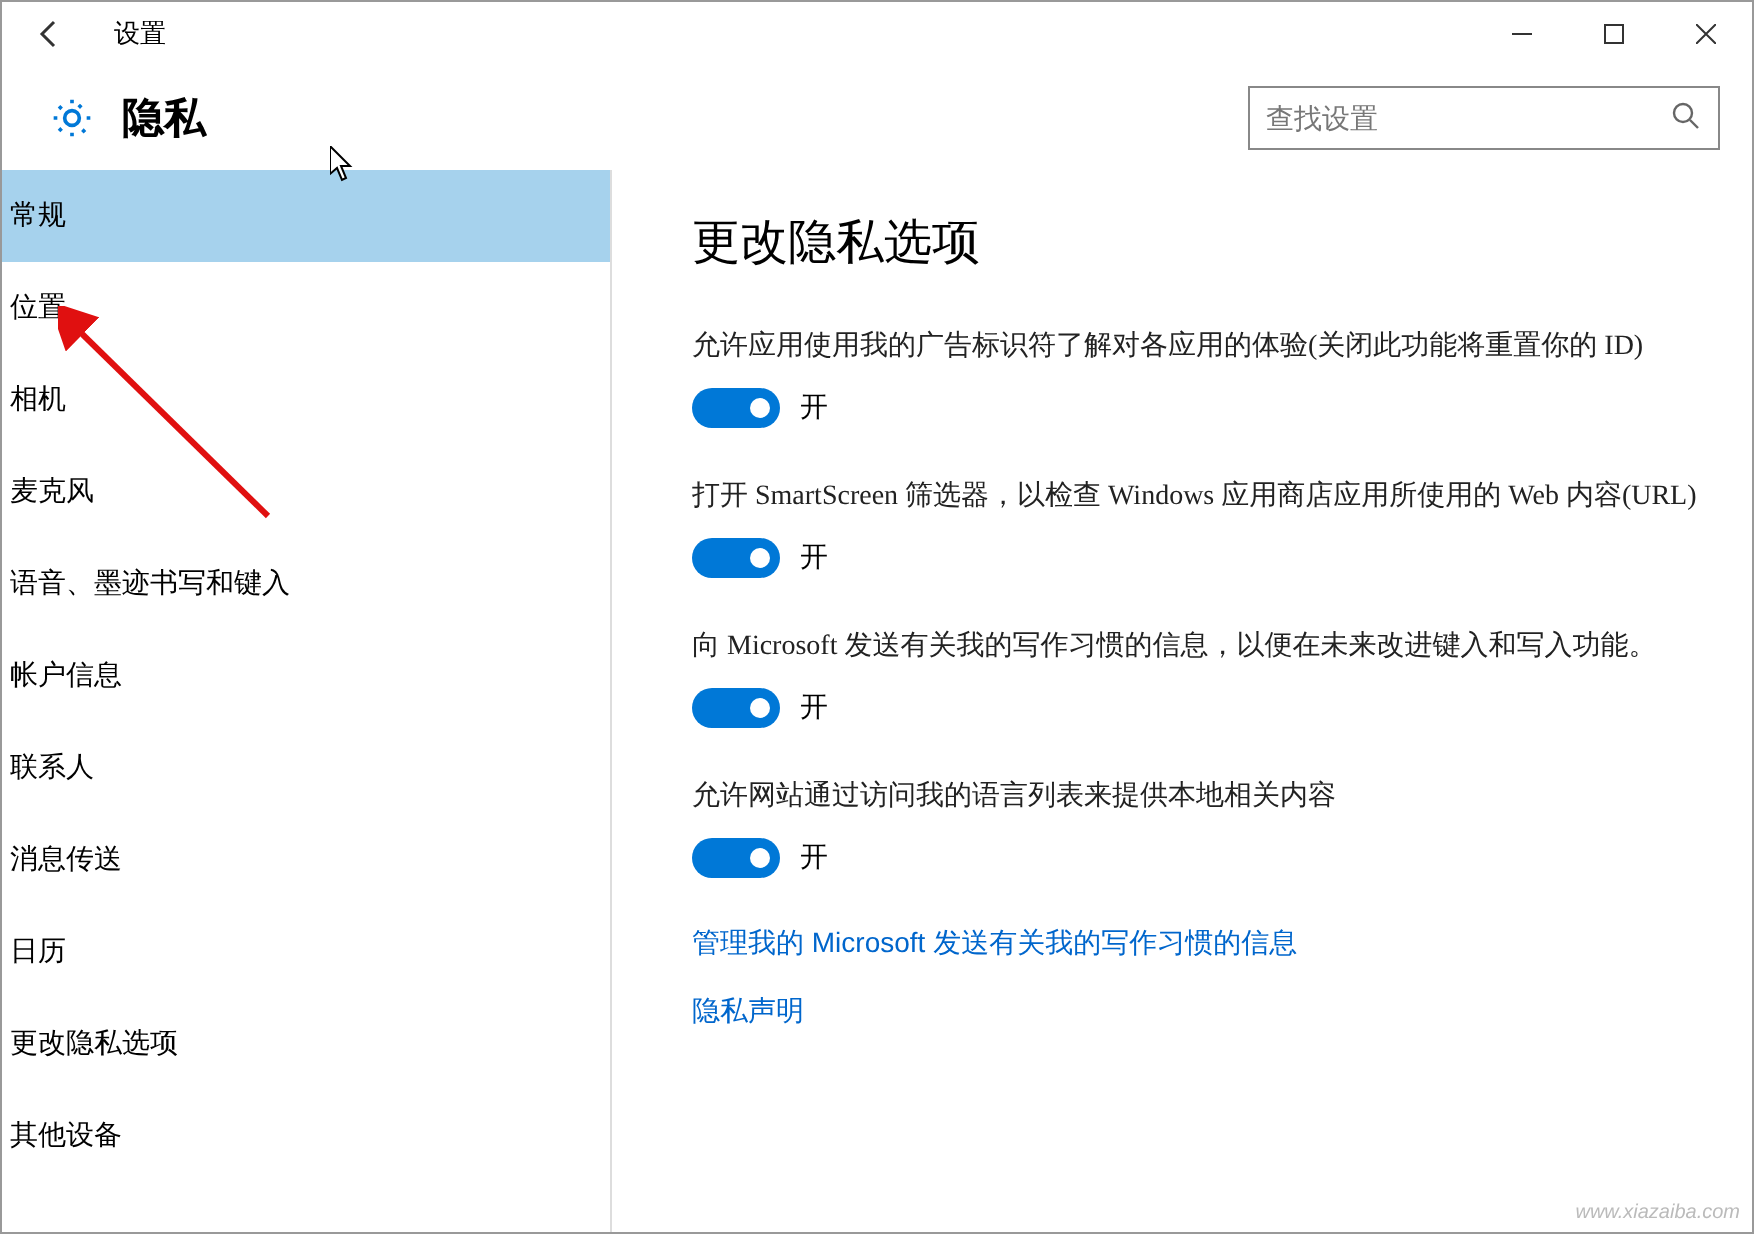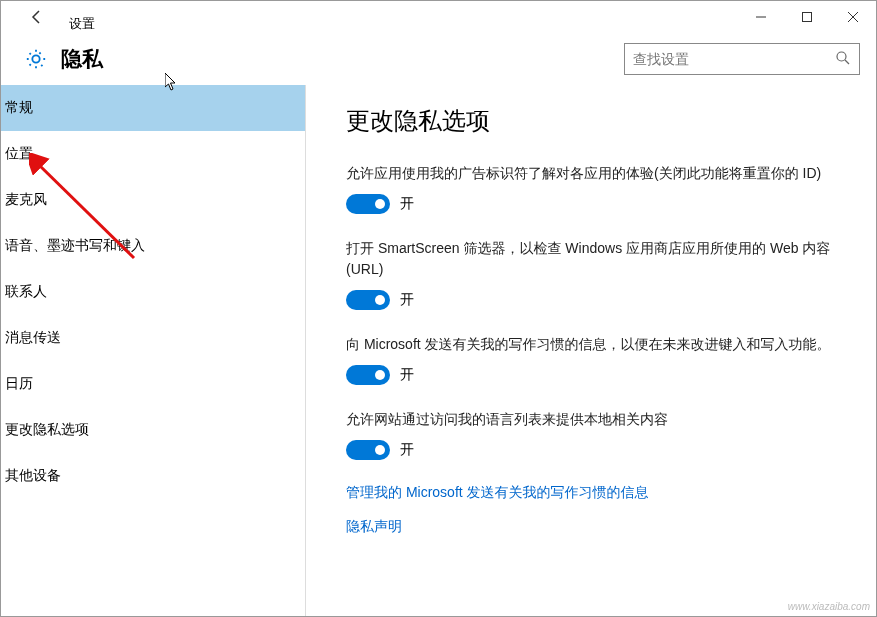--- a/index.html
+++ b/index.html
@@ -9,22 +9,22 @@
       background: #fff;
       width: 877px;
       height: 617px;
       overflow: hidden;
       position: relative;
       border: 1px solid #999;
     }
     .titlebar {
       height: 32px;
       display: flex;
-      align-items: flex-end;
-      padding-left: 16px;
+      align-items: center;
+      padding-left: 4px;
       background: #fff;
     }
     .back-btn {
       width: 40px;
       height: 32px;
       display: flex;
       align-items: center;
       justify-content: center;
       cursor: pointer;
     }
@@ -102,20 +102,21 @@
       padding: 20px 16px 20px 40px;
       overflow-y: auto;
     }
     .main h1 {
       font-size: 24px;
       font-weight: 400;
       margin-bottom: 26px;
     }
     .option {
       margin-bottom: 24px;
+      font-family: Liberation Serif, serif;
     }
     .option-desc {
       font-size: 14px;
       line-height: 1.5;
       margin-bottom: 10px;
       color: #222;
     }
     .toggle-row {
       display: flex;
       align-items: center;
@@ -214,22 +215,24 @@
           <line x1="10" y1="10" x2="14" y2="14" stroke="#666" stroke-width="1.2"></line>
         </svg>
     </span>
   </div>
 </div>
 
 <div class="content">
   <div class="sidebar">
     <div class="sidebar-item active"><span>常规</span></div>
     <div class="sidebar-item"><span>位置</span></div>
+    <div class="sidebar-item"><span>相机</span></div>
     <div class="sidebar-item"><span>麦克风</span></div>
     <div class="sidebar-item"><span>语音、墨迹书写和键入</span></div>
+    <div class="sidebar-item"><span>帐户信息</span></div>
     <div class="sidebar-item"><span>联系人</span></div>
     <div class="sidebar-item"><span>消息传送</span></div>
     <div class="sidebar-item"><span>日历</span></div>
     <div class="sidebar-item"><span>更改隐私选项</span></div>
     <div class="sidebar-item"><span>其他设备</span></div>
   </div>
 
   <div class="main">
     <h1>更改隐私选项</h1>
 

